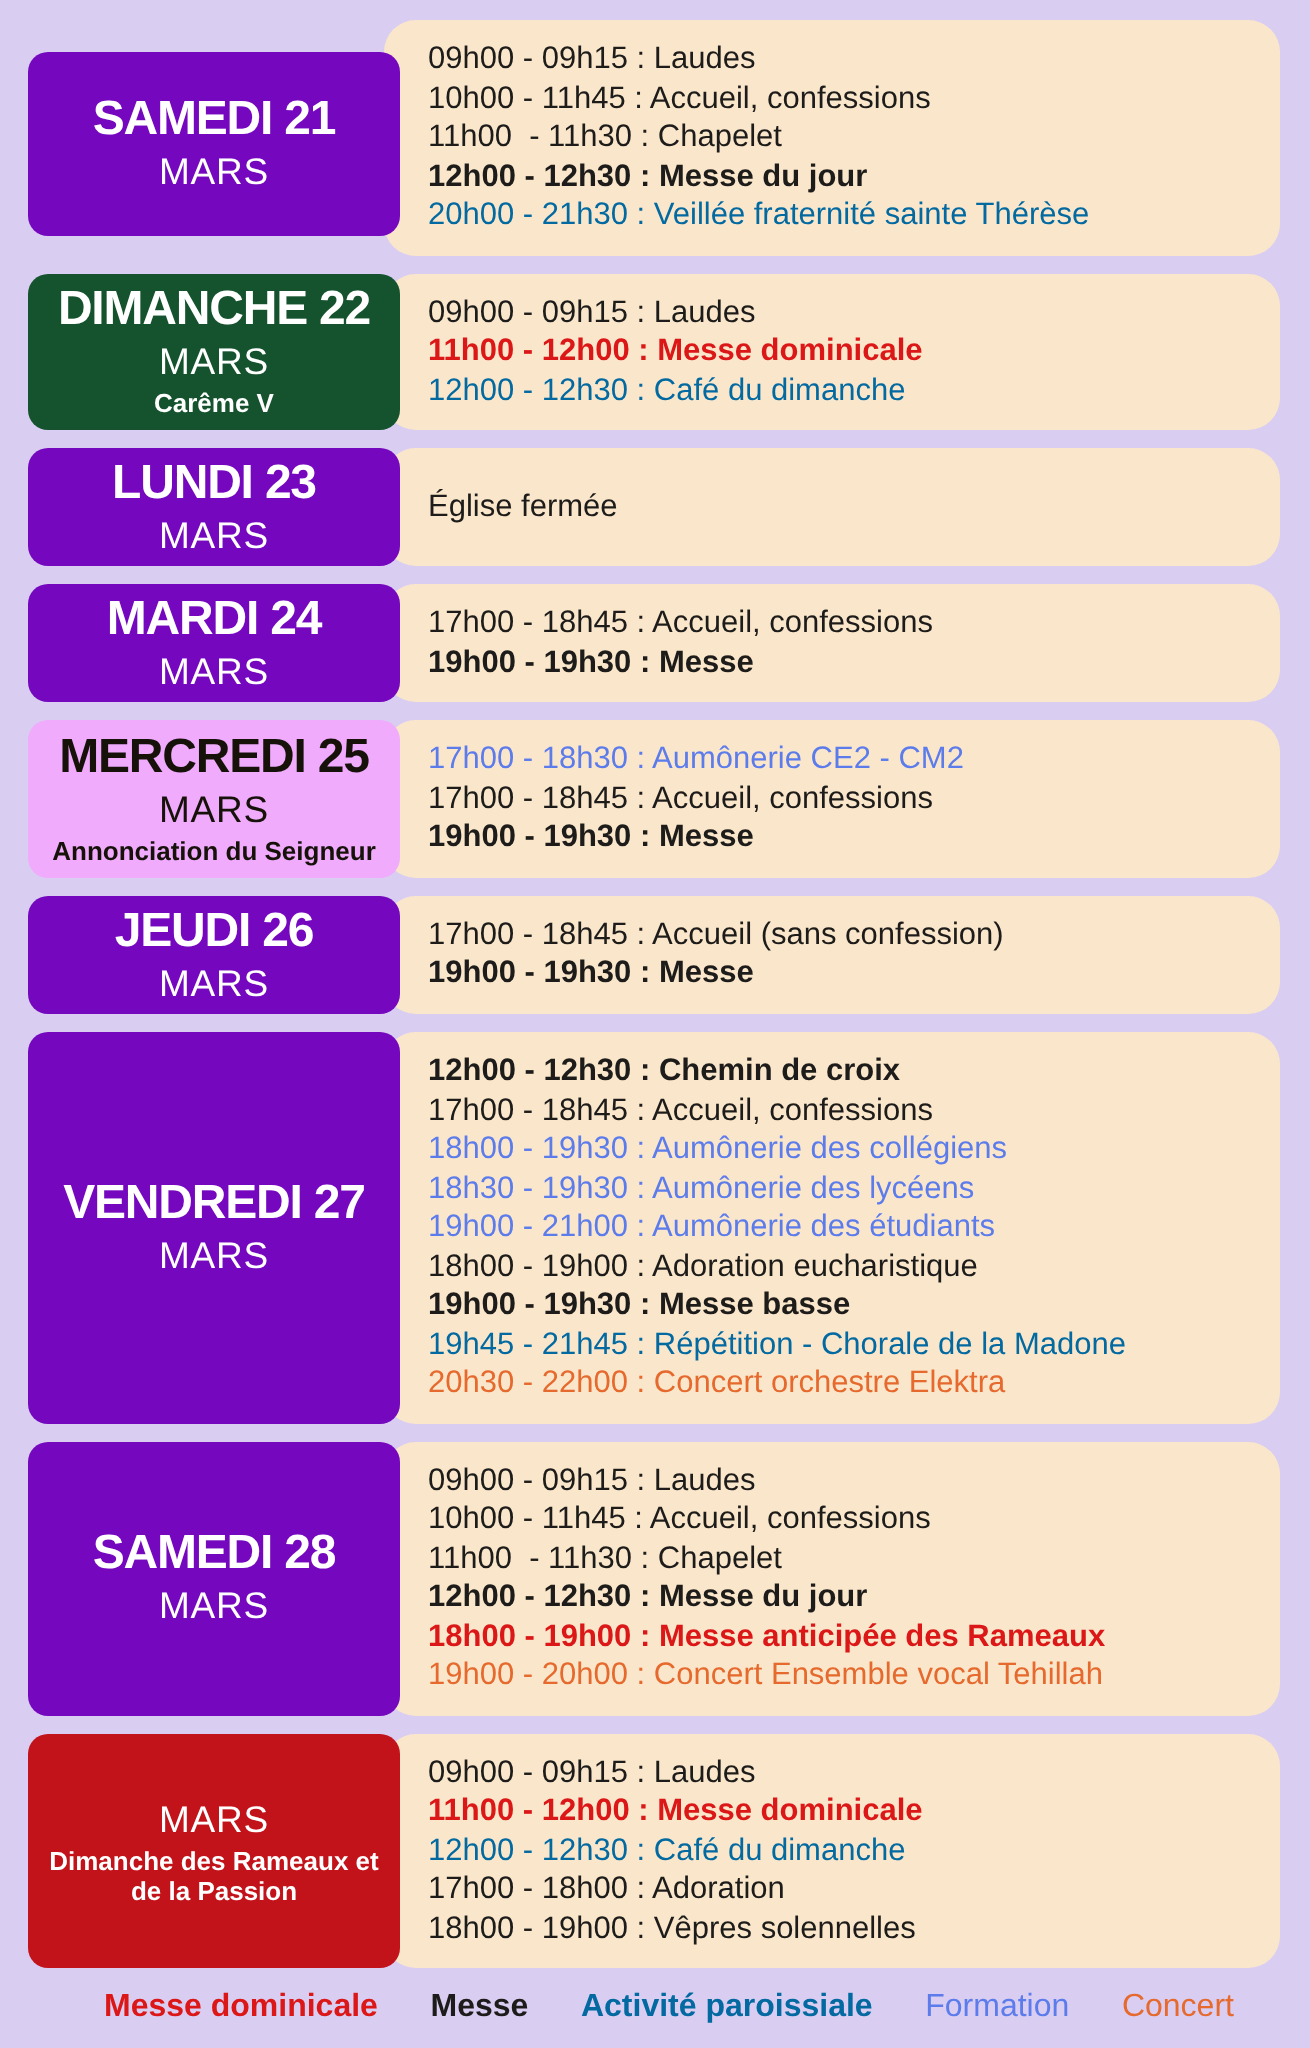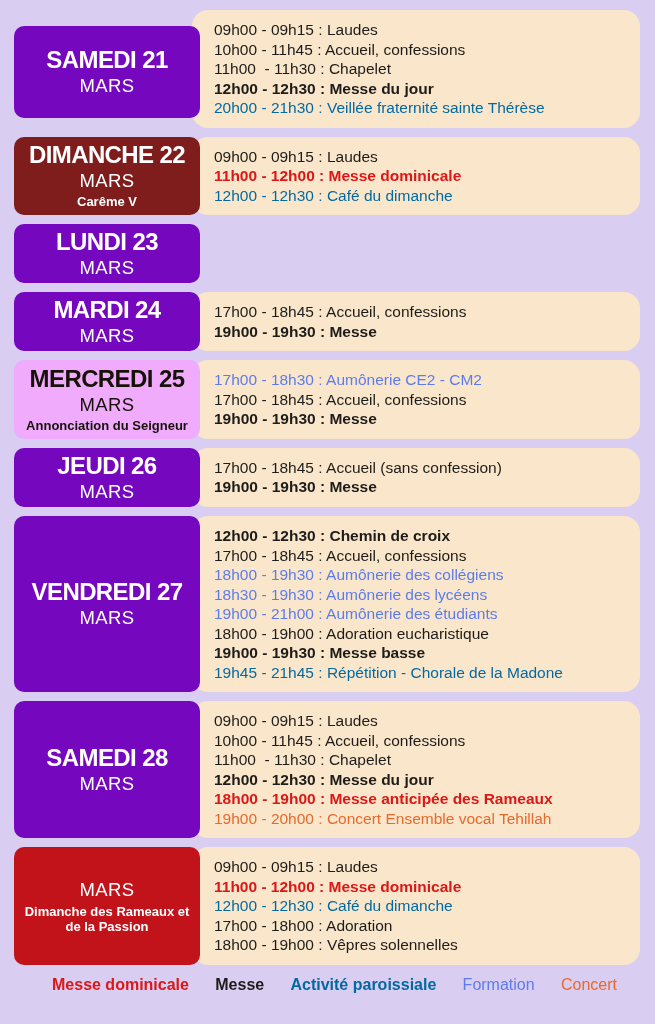--- a/index.html
+++ b/index.html
@@ -76,35 +76,38 @@
         </div>
         <div class="panel">
           <div class="event t-default">09h00 - 09h15 : Laudes</div>
           <div class="event t-default">10h00 - 11h45 : Accueil, confessions</div>
           <div class="event t-default">11h00  - 11h30 : Chapelet</div>
           <div class="event t-messe">12h00 - 12h30 : Messe du jour</div>
           <div class="event t-activite">20h00 - 21h30 : Veillée fraternité sainte Thérèse</div>
         </div>
       </div>
       <div class="row">
-        <div class="day-card" style="background: #7f1d1d;">
+        <div class="day-card" style="background: #14532d;">
           <div class="day-name">DIMANCHE 22</div>
           <div class="day-month">MARS</div>
           <div class="day-sub">Carême V</div>
         </div>
         <div class="panel">
           <div class="event t-default">09h00 - 09h15 : Laudes</div>
           <div class="event t-messe-dominicale">11h00 - 12h00 : Messe dominicale</div>
           <div class="event t-activite">12h00 - 12h30 : Café du dimanche</div>
         </div>
       </div>
       <div class="row">
         <div class="day-card" style="background: rgb(117, 8, 190);">
           <div class="day-name">LUNDI 23</div>
           <div class="day-month">MARS</div>
+        </div>
+        <div class="panel">
+          <div class="event t-default">Église fermée</div>
         </div>
       </div>
       <div class="row">
         <div class="day-card" style="background: rgb(117, 8, 190);">
           <div class="day-name">MARDI 24</div>
           <div class="day-month">MARS</div>
         </div>
         <div class="panel">
           <div class="event t-default">17h00 - 18h45 : Accueil, confessions</div>
           <div class="event t-messe">19h00 - 19h30 : Messe</div>
@@ -139,20 +142,21 @@
         </div>
         <div class="panel">
           <div class="event t-messe">12h00 - 12h30 : Chemin de croix</div>
           <div class="event t-default">17h00 - 18h45 : Accueil, confessions</div>
           <div class="event t-formation">18h00 - 19h30 : Aumônerie des collégiens</div>
           <div class="event t-formation">18h30 - 19h30 : Aumônerie des lycéens</div>
           <div class="event t-formation">19h00 - 21h00 : Aumônerie des étudiants</div>
           <div class="event t-default">18h00 - 19h00 : Adoration eucharistique</div>
           <div class="event t-messe">19h00 - 19h30 : Messe basse</div>
           <div class="event t-activite">19h45 - 21h45 : Répétition - Chorale de la Madone</div>
+          <div class="event t-concert">20h30 - 22h00 : Concert orchestre Elektra</div>
         </div>
       </div>
       <div class="row">
         <div class="day-card" style="background: rgb(117, 8, 190);">
           <div class="day-name">SAMEDI 28</div>
           <div class="day-month">MARS</div>
         </div>
         <div class="panel">
           <div class="event t-default">09h00 - 09h15 : Laudes</div>
           <div class="event t-default">10h00 - 11h45 : Accueil, confessions</div>

